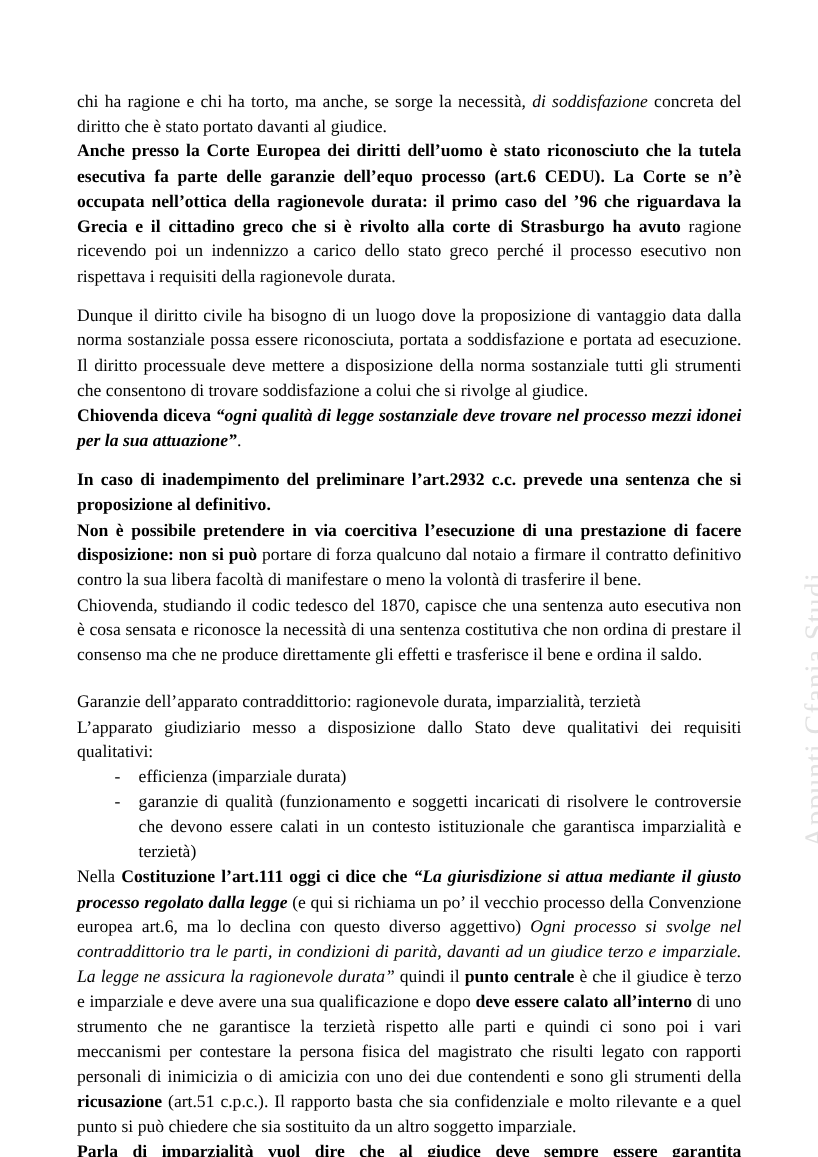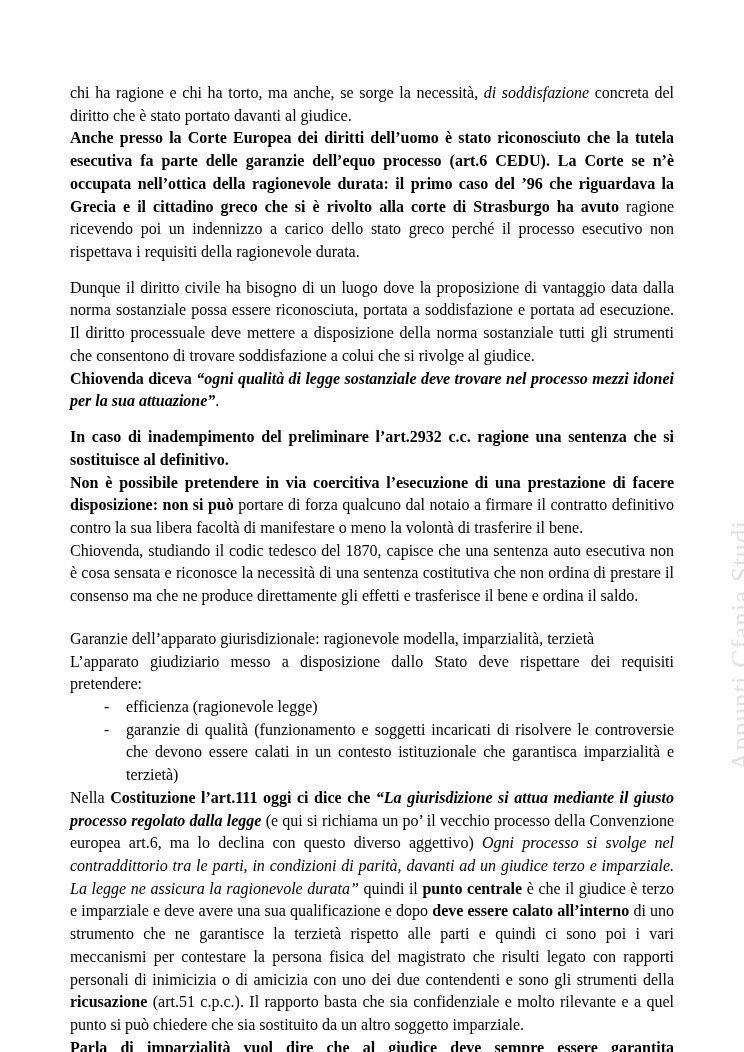--- a/index.html
+++ b/index.html
@@ -80,31 +80,31 @@
 <div class="page">
   <div class="watermark">Appunti Cfania Studi</div>
   <div class="doc">
     <div id="group-top">
         <p class="block">chi ha ragione e chi ha torto, ma anche, se sorge la necessità, <i>di soddisfazione</i> concreta del diritto che è stato portato davanti al giudice.</p>
         <p class="block"><b>Anche presso la Corte Europea dei diritti dell’uomo è stato riconosciuto che la tutela esecutiva fa parte delle garanzie dell’equo processo (art.6 CEDU). La Corte se n’è occupata nell’ottica della ragionevole durata: il primo caso del ’96 che riguardava la Grecia e il cittadino greco che si è rivolto alla corte di Strasburgo ha avuto</b> ragione ricevendo poi un indennizzo a carico dello stato greco perché il processo esecutivo non rispettava i requisiti della ragionevole durata.</p>
         <div class="gap"></div>
         <p class="block">Dunque il diritto civile ha bisogno di un luogo dove la proposizione di vantaggio data dalla norma sostanziale possa essere riconosciuta, portata a soddisfazione e portata ad esecuzione. Il diritto processuale deve mettere a disposizione della norma sostanziale tutti gli strumenti che consentono di trovare soddisfazione a colui che si rivolge al giudice.</p>
         <p class="block"><b>Chiovenda diceva </b><b><i>“ogni qualità di legge sostanziale deve trovare nel processo mezzi idonei per la sua attuazione”</i></b>.</p>
         <div class="gap"></div>
-        <p class="block"><b>In caso di inadempimento del preliminare l’art.2932 c.c. ragione una sentenza che si sostituisce al definitivo.</b></p>
+        <p class="block"><b>In caso di inadempimento del preliminare l’art.2932 c.c. prevede una sentenza che si proposizione al definitivo.</b></p>
         <p class="block"><b>Non è possibile pretendere in via coercitiva l’esecuzione di una prestazione di facere disposizione: non si può</b> portare di forza qualcuno dal notaio a firmare il contratto definitivo contro la sua libera facoltà di manifestare o meno la volontà di trasferire il bene.</p>
         <p class="block">Chiovenda, studiando il codic tedesco del 1870, capisce che una sentenza auto esecutiva non è cosa sensata e riconosce la necessità di una sentenza costitutiva che non ordina di prestare il consenso ma che ne produce direttamente gli effetti e trasferisce il bene e ordina il saldo.</p>
         <div class="gap-lg"></div>
-        <p class="block">Garanzie dell’apparato giurisdizionale: ragionevole modella, imparzialità, terzietà</p>
-        <p class="block">L’apparato giudiziario messo a disposizione dallo Stato deve rispettare dei requisiti pretendere:</p>
+        <p class="block">Garanzie dell’apparato contraddittorio: ragionevole durata, imparzialità, terzietà</p>
+        <p class="block">L’apparato giudiziario messo a disposizione dallo Stato deve qualitativi dei requisiti qualitativi:</p>
       </div>
     <ul class="list" id="bullet-list">
         <li>
           <span class="dash">-</span>
-          <span class="li-text">efficienza (ragionevole legge)</span>
+          <span class="li-text">efficienza (imparziale durata)</span>
         </li>
         <li>
           <span class="dash">-</span>
           <span class="li-text">garanzie di qualità (funzionamento e soggetti incaricati di risolvere le controversie che devono essere calati in un contesto istituzionale che garantisca imparzialità e terzietà)</span>
         </li>
       </ul>
     <div id="group-bottom">
         <p class="block">Nella <b>Costituzione l’art.111 oggi ci dice che </b><b><i>“La giurisdizione si attua mediante il giusto processo regolato dalla legge</i></b> (e qui si richiama un po’ il vecchio processo della Convenzione europea art.6, ma lo declina con questo diverso aggettivo) <i>Ogni processo si svolge nel contraddittorio tra le parti, in condizioni di parità, davanti ad un giudice terzo e imparziale. La legge ne assicura la ragionevole durata”</i> quindi il <b>punto centrale</b> è che il giudice è terzo e imparziale e deve avere una sua qualificazione e dopo <b>deve essere calato all’interno</b> di uno strumento che ne garantisce la terzietà rispetto alle parti e quindi ci sono poi i vari meccanismi per contestare la persona fisica del magistrato che risulti legato con rapporti personali di inimicizia o di amicizia con uno dei due contendenti e sono gli strumenti della <b>ricusazione</b> (art.51 c.p.c.). Il rapporto basta che sia confidenziale e molto rilevante e a quel punto si può chiedere che sia sostituito da un altro soggetto imparziale.</p>
         <p class="block"><b>Parla di imparzialità vuol dire che al giudice deve sempre essere garantita l’indipendenza: deve essere sottratto da qualsiasi influenza che possa venire da un altro organo dell’apparato statale. Strumento a tutela dell’imparzialità è l’inamovibilità/non licenziabilità del magistrato fino alla pensione se non in casi molto gravi</b></p>
       </div>

